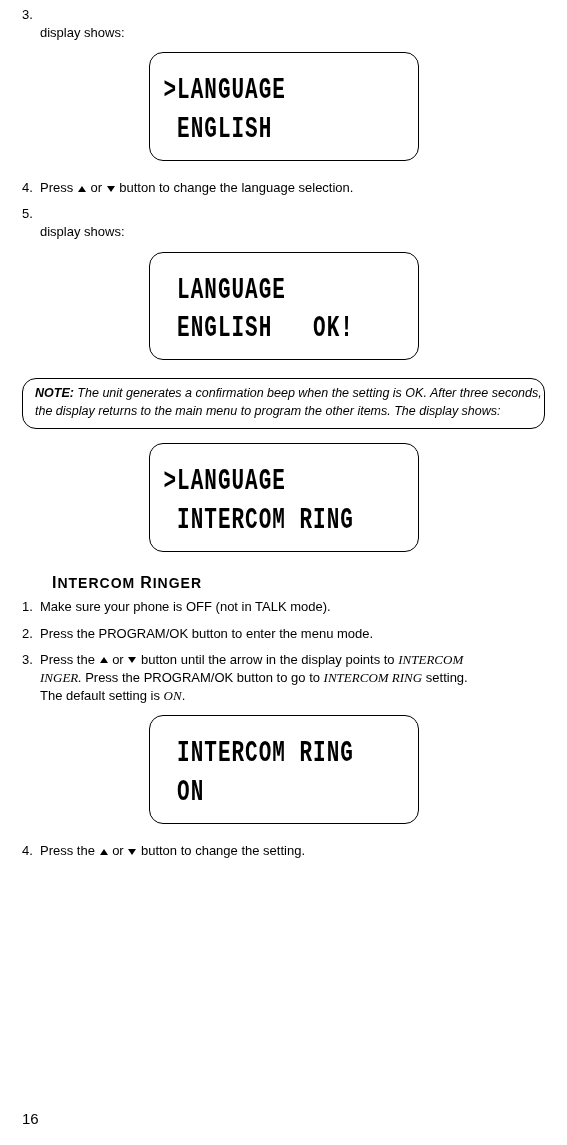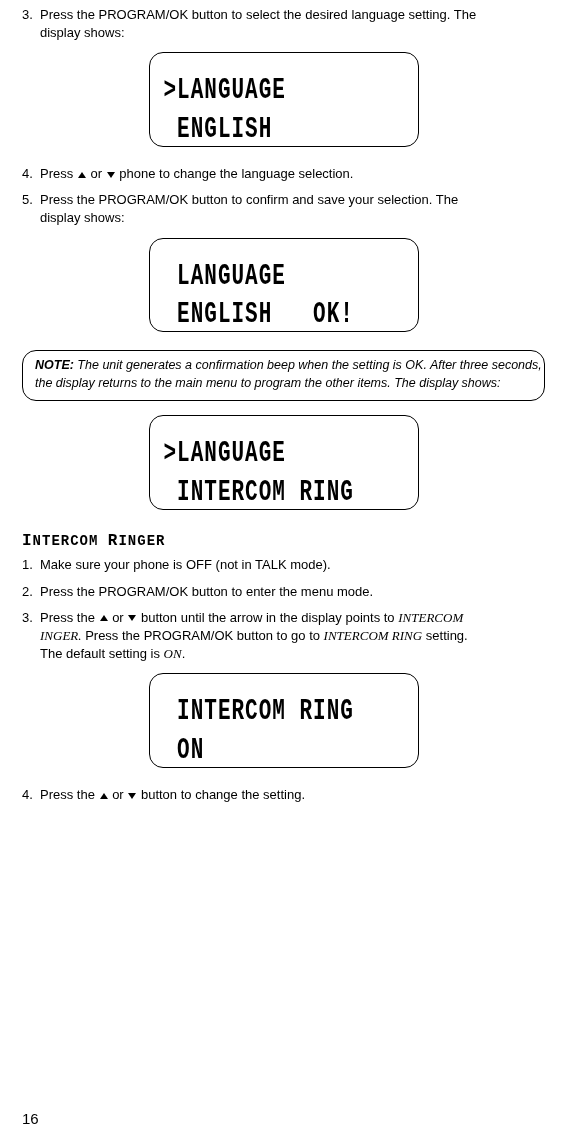--- a/index.html
+++ b/index.html
@@ -24,21 +24,21 @@
       vertical-align: middle;
       margin: 0 1px;
     }
     .arrow-up { border-bottom: 6px solid #000; }
     .arrow-down { border-top: 6px solid #000; }
     .display-box {
       border: 1.5px solid #000;
       border-radius: 14px;
       width: 270px;
       margin: 10px auto 18px auto;
-      padding: 18px 14px 8px 14px;
+      padding: 18px 14px 22px 14px;
     }
     .display-text {
       font-family: "Courier New", monospace;
       font-weight: bold;
       font-size: 21px;
       letter-spacing: 1px;
       white-space: pre;
       line-height: 1.35;
       transform: scaleY(1.4);
       transform-origin: top left;
@@ -47,63 +47,64 @@
     .note-box {
       border: 1.5px solid #000;
       border-radius: 14px;
       padding: 6px 0 8px 12px;
       margin: 8px 0 14px 0;
       font-size: 12.5px;
     }
     .note-label { font-weight: bold; font-style: italic; }
     .note-text { font-style: italic; }
     .section-head {
-      font-family: Liberation Mono, monospace;
+      font-family: Liberation Sans, sans-serif;
       font-size: 14px;
       letter-spacing: 1px;
       margin-top: 20px;
       margin-bottom: 4px;
+      margin-left: 30px;
     }
     .section-head .big { font-size: 16px; }
     .italic { font-style: italic; font-family: Liberation Serif, serif; }
     .page-num {
       position: absolute;
       bottom: 16px;
       left: 22px;
       font-weight: normal;
       font-size: 15px;
     }
   </style>
 </head>
 <body>
 
 <div class="step">
   <div class="num">3.</div>
   <div class="txt">
-    <span>Press the PROGRAM/OK button to select the desired language setting. The</span><br>
+    <br>
     <span>display shows:</span>
   </div>
 </div>
 
 <div class="display-box">
   <div class="display-text">&gt;LANGUAGE</div>
   <div class="display-text display-line2"> ENGLISH</div>
 </div>
 
 <div class="step">
   <div class="num">4.</div>
   <div class="txt">
-    <span>Press </span><span class="arrow-up"></span><span> or </span><span class="arrow-down"></span><span> phone to change the language selection.</span>
+    <span>Press </span><span class="arrow-up"></span><span> or </span><span class="arrow-down"></span><span> button to change the language selection.</span>
   </div>
 </div>
 
 <div class="step">
   <div class="num">5.</div>
   <div class="txt">
-    <span>Press the PROGRAM/OK button to confirm and save your selection. The</span><br>
+    <br>
     <span>display shows:</span>
   </div>
 </div>
 
 <div class="display-box">
   <div class="display-text"> LANGUAGE</div>
   <div class="display-text display-line2"> ENGLISH   OK!</div>
 </div>
 
 <div class="note-box">

